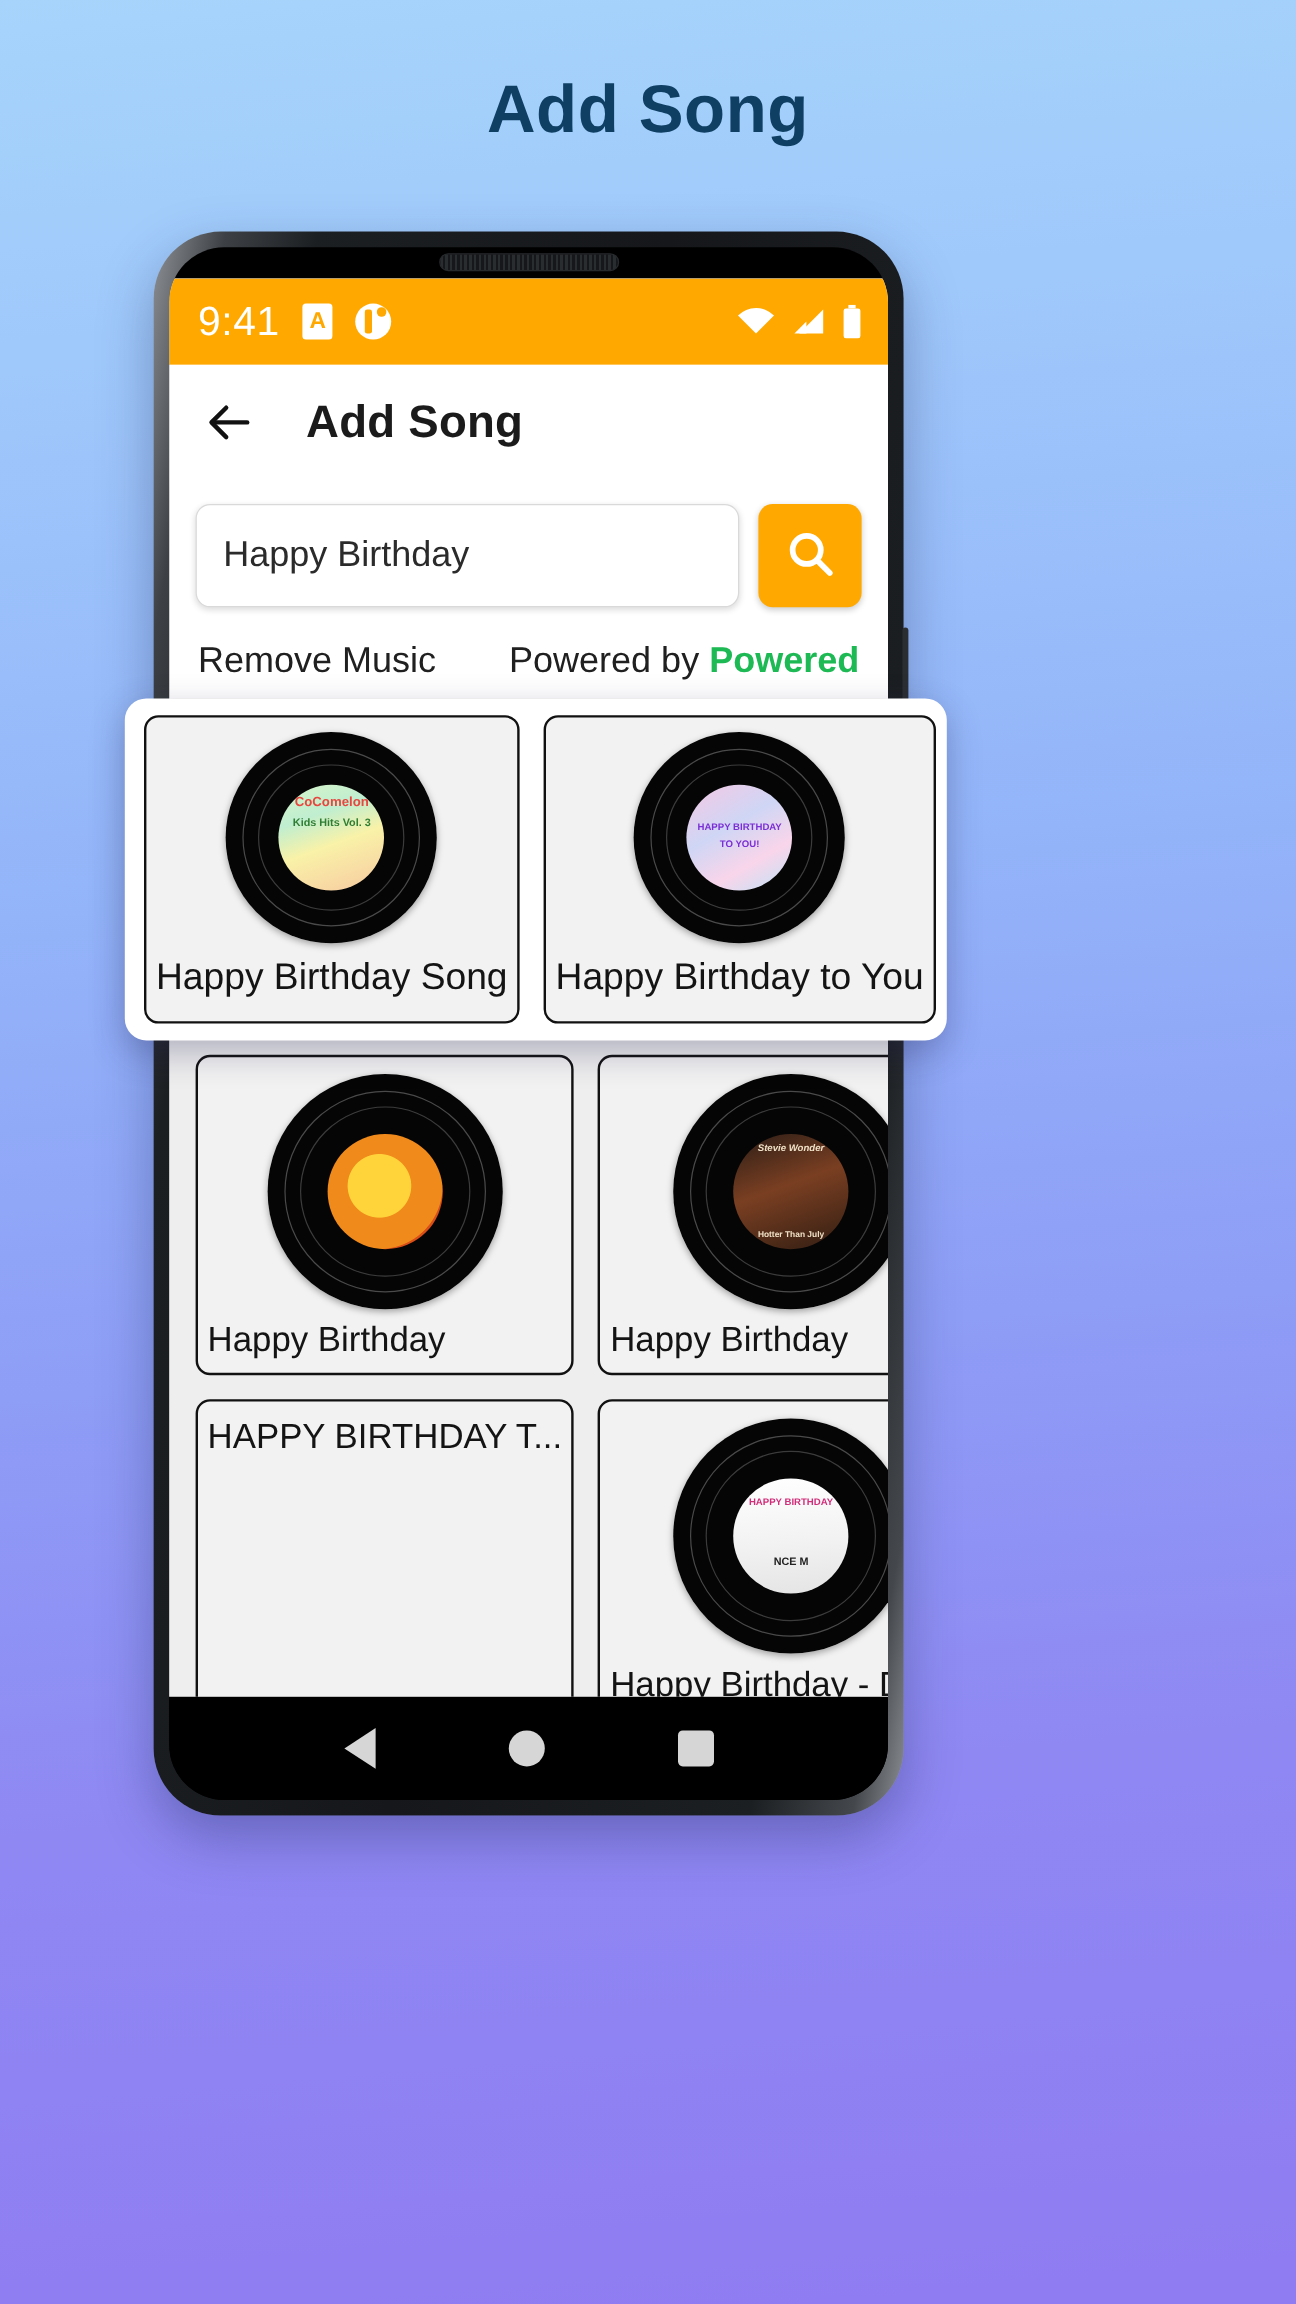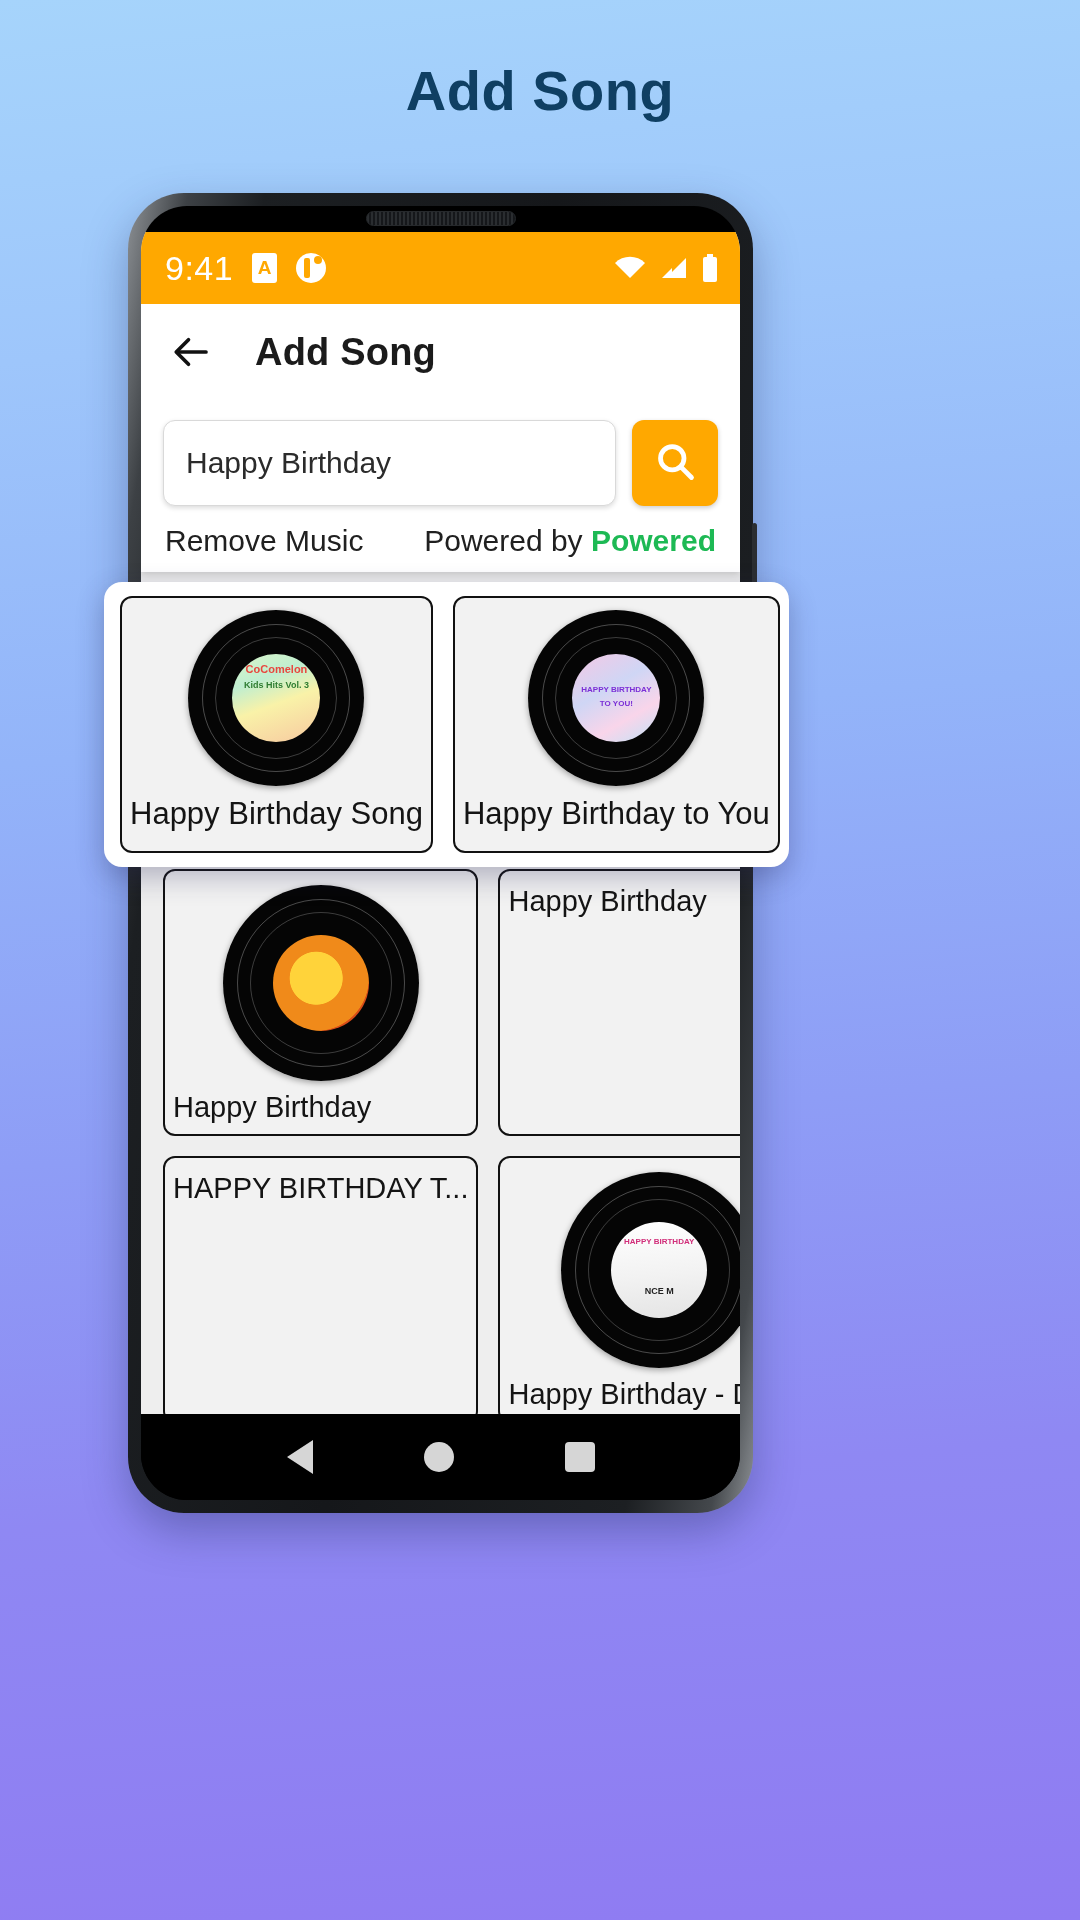--- a/index.html
+++ b/index.html
@@ -92,21 +92,21 @@
     font-size:30px; color:#2b2b2b;
     box-shadow:0 2px 5px rgba(0,0,0,.14);
   }
   .search-btn{
     width:86px;height:86px;background:#FFA800;border-radius:12px;
     display:flex;align-items:center;justify-content:center;
     box-shadow:0 2px 5px rgba(0,0,0,.2);
   }
   .meta-row{
     display:flex; align-items:flex-end; justify-content:space-between;
-    padding:18px 2px 14px 2px; font-size:30px; color:#202020;
+    padding:28px 2px 14px 2px; font-size:30px; color:#202020;
   }
   .spotify{ color:#1DB954; font-weight:bold; }
 
   
   .grid-wrap{
     background:#eeeeee; flex:1; padding:10px 22px 0 22px;
     position:relative; overflow:hidden;
   }
   .grid{ display:grid; grid-template-columns:1fr 1fr; gap:20px; }
   .card{
@@ -275,20 +275,26 @@
             <div class="card-label">Happy Birthday to You</div>
           </div>
 
           <div class="card">
             <div class="vinyl">
               <div class="art art-orange"></div>
             </div>
             <div class="card-label">Happy Birthday</div>
           </div>
           <div class="card">
+            <div class="vinyl">
+              <div class="art art-dark">
+                <span class="tiny" style="top:8px;color:#f0e2c8;font-size:8px;font-style:italic">Stevie Wonder</span>
+                <span class="tiny" style="bottom:8px;color:#f0e2c8;font-size:7px">Hotter Than July</span>
+              </div>
+            </div>
             <div class="card-label">Happy Birthday</div>
           </div>
 
           <div class="card">
             <div class="card-label">HAPPY BIRTHDAY T...</div>
           </div>
           <div class="card">
             <div class="vinyl">
               <div class="art art-cupcakes">
                 <span class="tiny" style="top:16px;color:#d12e7a;font-size:8px">HAPPY BIRTHDAY</span>

